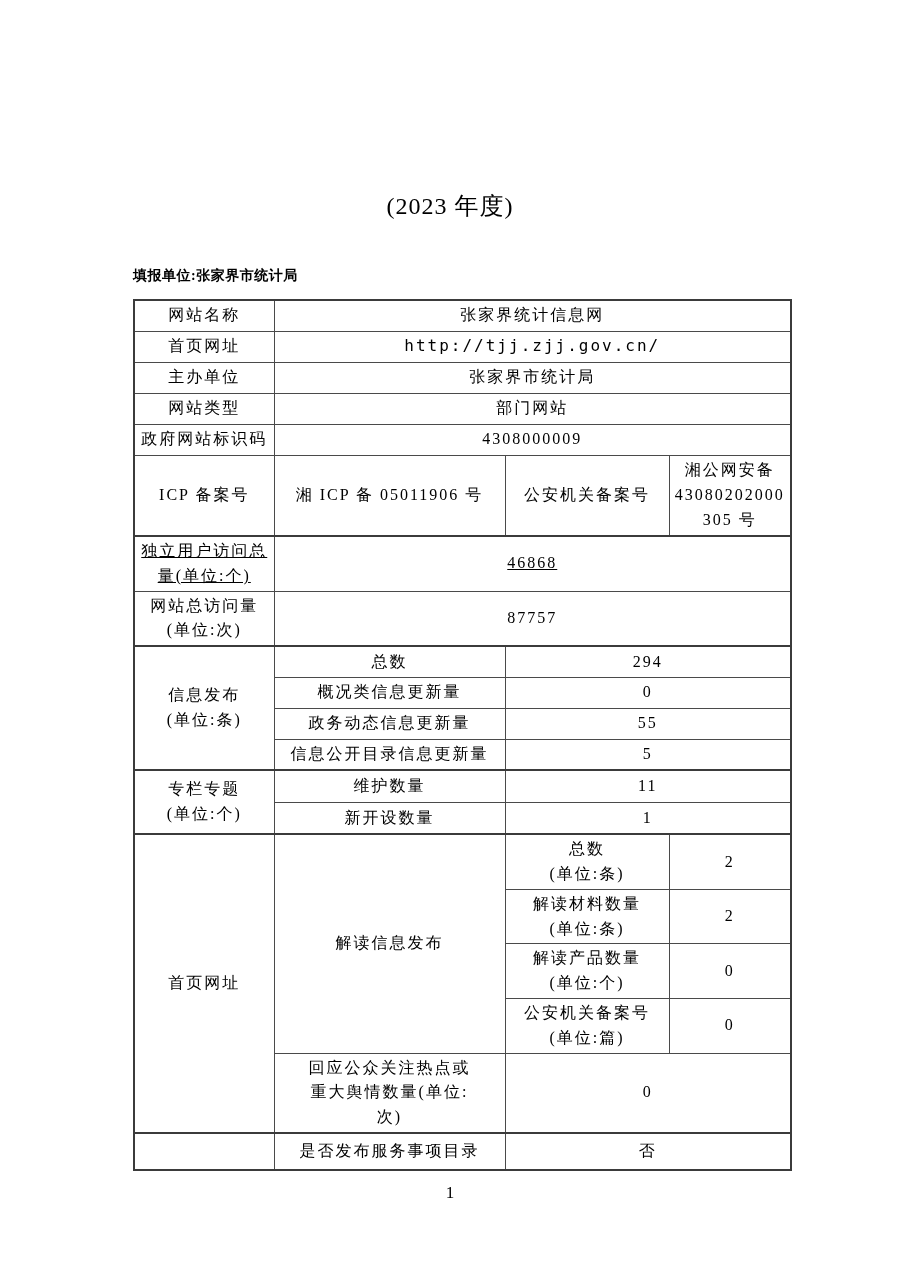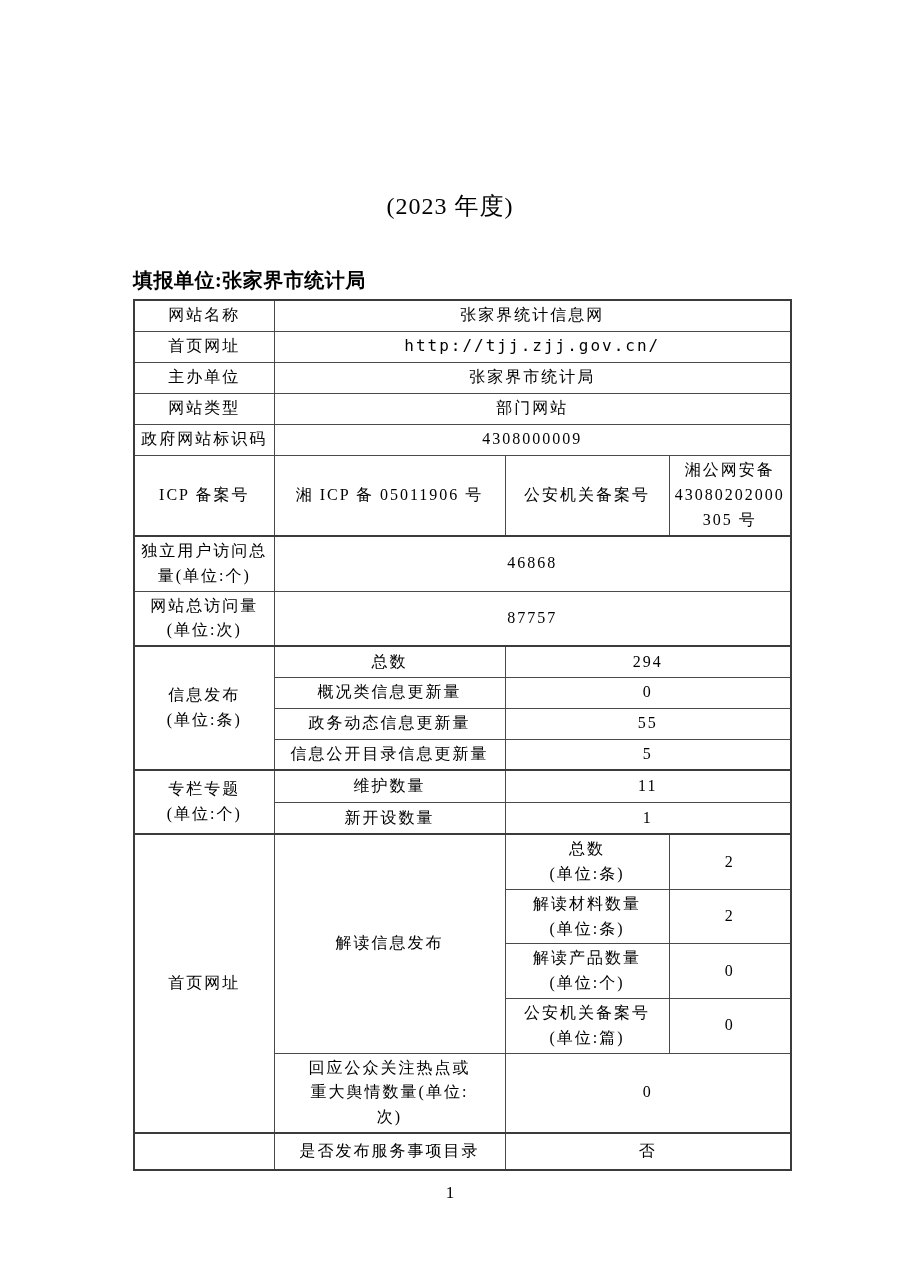--- a/index.html
+++ b/index.html
@@ -19,21 +19,21 @@
     font-family: "Liberation Sans", "DejaVu Sans", sans-serif;
     font-weight: bold; font-size: 34px; letter-spacing: 2px;
     line-height: 1.3;
   }
   .doc-subtitle {
     position: absolute; top: 190px; left: 0; width: 100%;
     text-align: center; font-size: 24px; letter-spacing: 1px;
   }
   .reporting-unit {
     position: absolute; top: 267px; left: 133px;
-    font-size: 20px; font-weight: bold; letter-spacing: 0.5px;
+    font-size: 14px; font-weight: bold; letter-spacing: 0.5px;
   }
 
   table.report {
     position: absolute; top: 299px; left: 133px;
     width: 657px;
     border-collapse: collapse; table-layout: fixed;
     border: 2px solid #3b3b3b;
   }
   table.report td {
     border: 1px solid #4a4a4a;
@@ -42,21 +42,21 @@
     line-height: 1.55;
     padding: 2px 4px;
     white-space: pre-line;
     overflow: hidden;
   }
   tr.sec td { border-top: 2px solid #3b3b3b; }
 
   .h31 { height: 31px; }
   .h32 { height: 32px; }
   .h81 { height: 81px; }
-  .h55 { height: 55px; }
+  .h55 { height: 55px; text-decoration: underline; }
   .h52 { height: 52px; }
   .h73 { height: 73px; margin-top: 32px; }
   .h37 { height: 37px; }
 
   td.num { font-size: 17px; letter-spacing: 1px; }
   td.mono {
     font-family: "DejaVu Sans Mono", "Liberation Mono", monospace;
     font-size: 16px; letter-spacing: 1px;
   }
 

